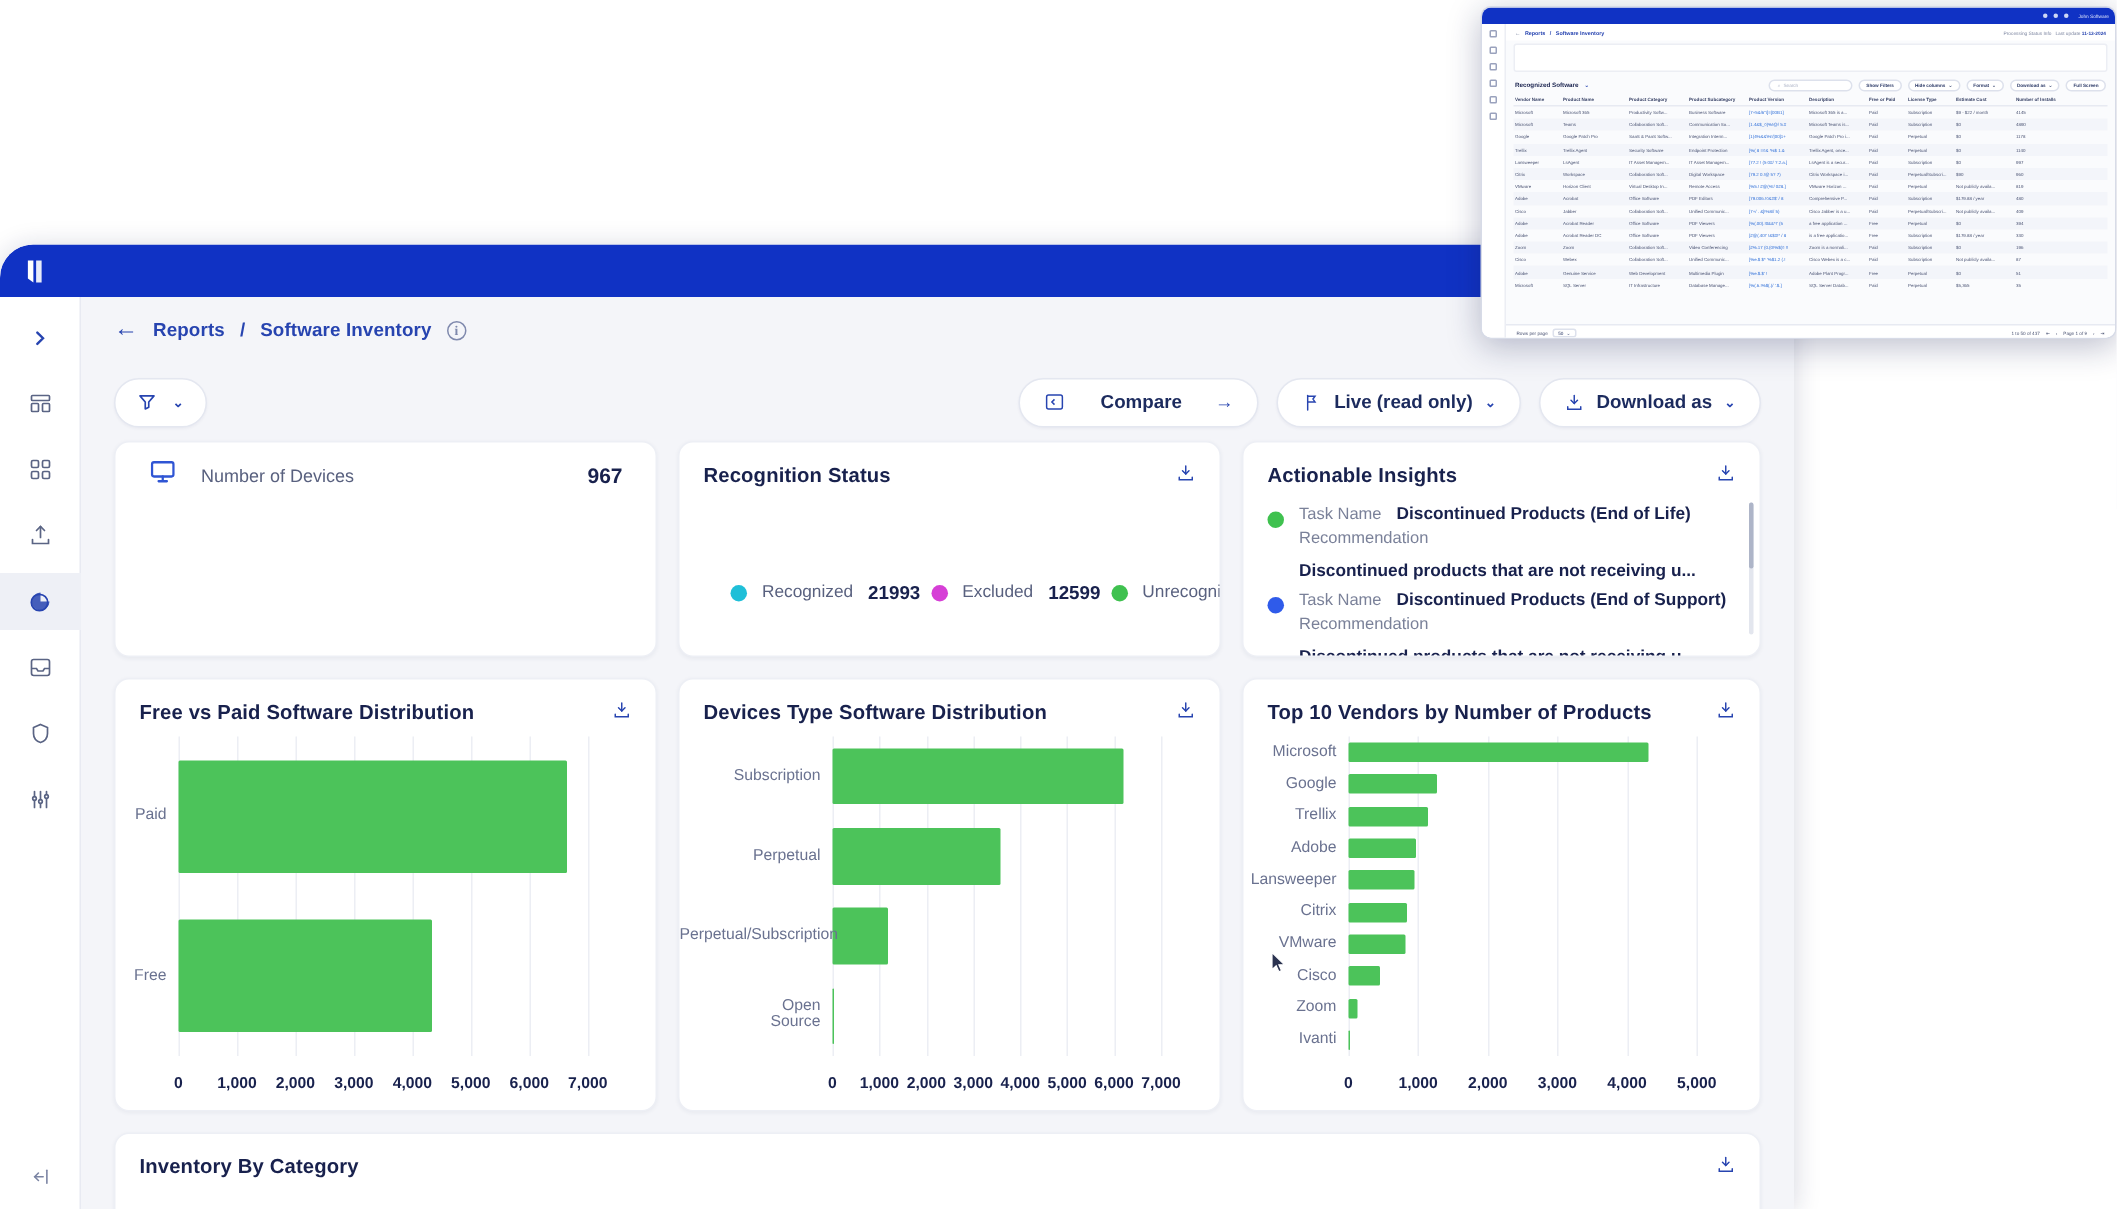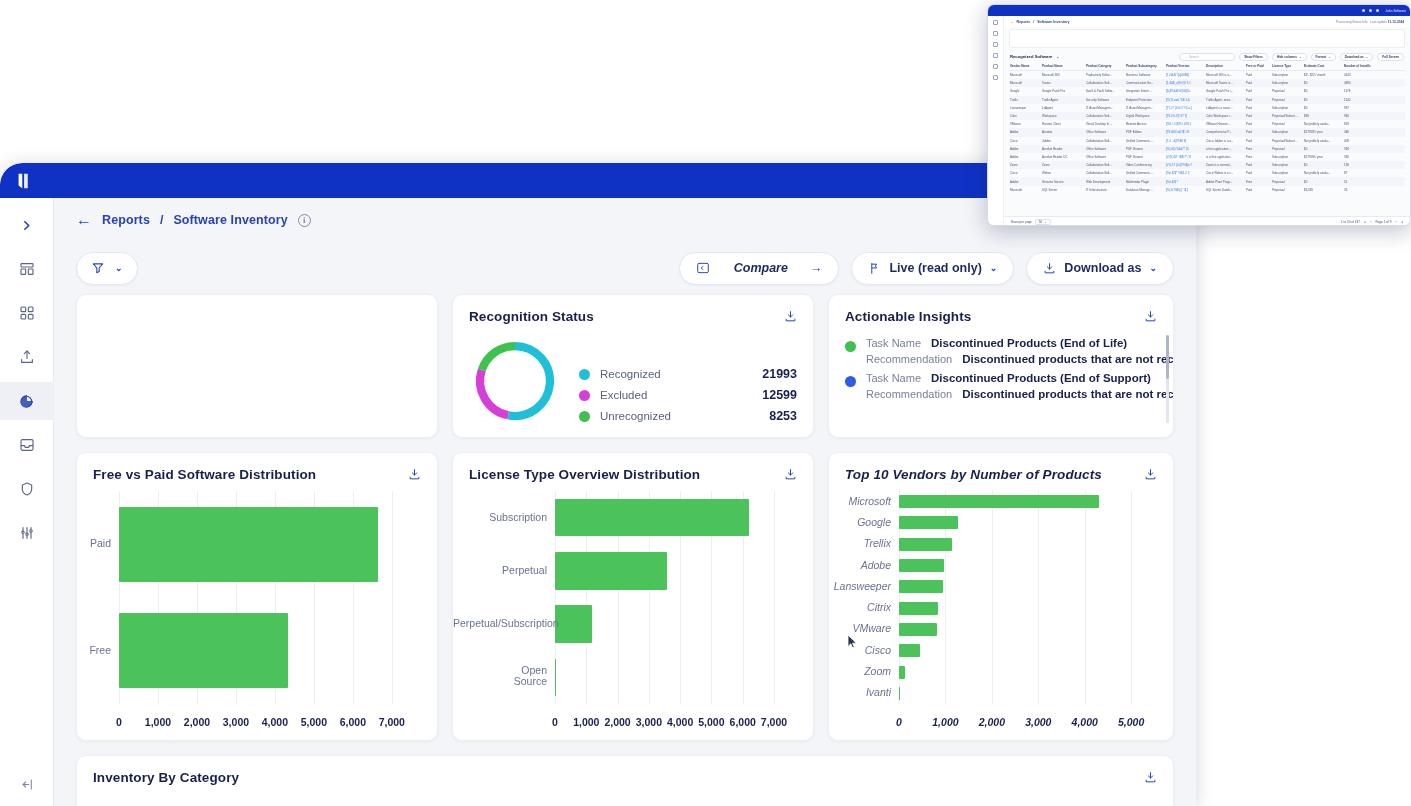--- a/index.html
+++ b/index.html
@@ -87,46 +87,46 @@
   .card-hd { display:flex; align-items:flex-start; justify-content:space-between;
     padding:14px 16px 0 16px; }
   .card-title { font-size:13.5px; font-weight:700; color:#18214d; letter-spacing:.1px; }
   .dl-ic { cursor:pointer; }
 
   .c-overview { width:362px; height:144px; }
   .c-recog    { width:362px; height:144px; }
   .c-insight  { flex:1; height:144px; }
 
   .c-chart { width:362px; height:289px; }
-  .c-chart3 { flex:1; height:289px;font-style:italic; }
+  .c-chart3 { flex:1; height:289px; }
   .c-bottom { height:120px; }
 
   
   .ov-row { display:flex; align-items:center; padding:0 22px; height:36px; gap:16px; margin-top:4px;}
   .ov-label { font-size:12px; color:#59617f; }
   .ov-val { margin-left:auto; font-size:14px; font-weight:700; color:#18214d; }
 
   
   .donut-wrap { display:flex; align-items:center; padding:8px 16px 0 16px; gap:18px; }
-  .legend { display:flex; flex-direction:column; gap:7px; flex:1;margin-top:28px; }
+  .legend { display:flex; flex-direction:row; gap:7px; flex:1;margin-top:28px; }
   .lg-row { display:flex; align-items:center; gap:10px; }
   .lg-dot { width:11px; height:11px; border-radius:50%; flex:none; }
   .lg-name { font-size:11.5px; color:#59617f; }
   .lg-val { margin-left:auto; font-size:12.5px; font-weight:700; color:#18214d; }
 
   
   .ins-body { padding:10px 16px 0 16px; position:relative; }
   .ins-item { display:flex; gap:10px; margin-bottom:7px; }
   .ins-dot { width:11px; height:11px; border-radius:50%; margin-top:4px; flex:none; }
   .ins-lines { flex:1; }
   .ins-l1 { display:flex; gap:10px; align-items:baseline; }
   .ins-k { font-size:11px; color:#7a8199; white-space:nowrap; }
   .ins-v { font-size:11.5px; font-weight:700; color:#18214d;
     white-space:nowrap; overflow:hidden; text-overflow:ellipsis; }
-  .ins-l2 { display:flex; gap:10px; align-items:baseline; margin-top:4px; }
+  .ins-l2 { display:flex; gap:10px; align-items:baseline; margin-top:4px;flex-direction:column; }
   .ins-scroll { position:absolute; right:4px; top:8px; width:3px; height:88px;
     background:#e3e6ee; border-radius:2px; }
   .ins-scroll::after { content:""; position:absolute; left:0; top:0; width:3px; height:44px;
     background:#aeb5c8; border-radius:2px; }
 
   
   .chart-area { position:relative; padding:18px 14px 6px 14px; height:245px; }
   .grid-line { position:absolute; top:0; bottom:26px; width:1px; background:#eceef4; }
   .bar-row { position:absolute; height:58px; display:flex; align-items:center; }
   .bar { height:100%; background:#4cc35a; border-radius:1px; }
@@ -297,21 +297,21 @@
 
       <div class="toolbar">
         <div class="pill filter-pill">
           <svg width="14" height="14" viewBox="0 0 24 24" fill="none" stroke="#2744b0" stroke-width="1.9" stroke-linejoin="round">
               <path d="M4 5h16l-6 7v6l-4 2v-8z"></path>
             </svg>
           <span class="chev">⌄</span>
         </div>
         <div class="tb-right">
           <div class="pill" style="gap:22px;">
-            <span style="display:flex;align-items:flex-start;gap:24px;font-style:italic;">
+            <span style="display:flex;align-items:flex-start;gap:24px;">
               <svg width="14" height="14" viewBox="0 0 24 24" fill="none" stroke="#2744b0" stroke-width="1.7">
                   <rect x="3" y="4" width="18" height="16" rx="2.2"></rect>
                   <path d="M12 9l-3 3 3 3"></path>
                 </svg>
               <span>Compare</span>
             </span>
             <span style="color:#2744b0;">→</span>
           </div>
           <div class="pill">
             <svg width="13" height="13" viewBox="0 0 24 24" fill="none" stroke="#2744b0" stroke-width="1.8" stroke-linecap="round">
@@ -331,20 +331,30 @@
             <span class="chev">⌄</span>
           </div>
         </div>
       </div>
 
       <div class="cards">
 
         <div class="row">
 
           <div class="card c-overview">
+            <div class="ov-row">
+              <span>
+                <svg width="19" height="19" viewBox="0 0 24 24" fill="none" stroke="#2f55d4" stroke-width="1.9" stroke-linecap="round">
+                    <rect x="3" y="4" width="18" height="12" rx="1.6"></rect>
+                    <path d="M12 16v4M8.5 20h7"></path>
+                  </svg>
+              </span>
+              <span class="ov-label">Number of Devices</span>
+              <span class="ov-val">967</span>
+            </div>
           </div>
 
           <div class="card c-recog">
             <div class="card-hd">
               <span class="card-title">Recognition Status</span>
               <span class="dl-ic">
                 <svg width="13" height="13" viewBox="0 0 24 24" fill="none" stroke="#2744b0" stroke-width="1.8" stroke-linecap="round">
                     <path d="M12 3v10"></path>
                     <path d="M8 9l4 4 4-4"></path>
                     <path d="M4 17v3h16v-3"></path>
@@ -455,21 +465,21 @@
                 <div class="tick-lab" style="left: 158.923px;">3,000</div>
                 <div class="tick-lab" style="left: 197.897px;">4,000</div>
                 <div class="tick-lab" style="left: 236.872px;">5,000</div>
                 <div class="tick-lab" style="left: 275.846px;">6,000</div>
                 <div class="tick-lab" style="left: 314.821px;">7,000</div>
               </div>
           </div>
 
           <div class="card c-chart">
             <div class="card-hd">
-              <span class="card-title">License Type Overview Distribution</span>
+              <span class="card-title">Devices Type Software Distribution</span>
               <span class="dl-ic">
                 <svg width="13" height="13" viewBox="0 0 24 24" fill="none" stroke="#2744b0" stroke-width="1.8" stroke-linecap="round">
                     <path d="M12 3v10"></path>
                     <path d="M8 9l4 4 4-4"></path>
                     <path d="M4 17v3h16v-3"></path>
                   </svg>
               </span>
             </div>
             <div class="chart-area" id="chart2">
                 <div class="grid-line" style="left: 102px; top: 6px;"></div>

